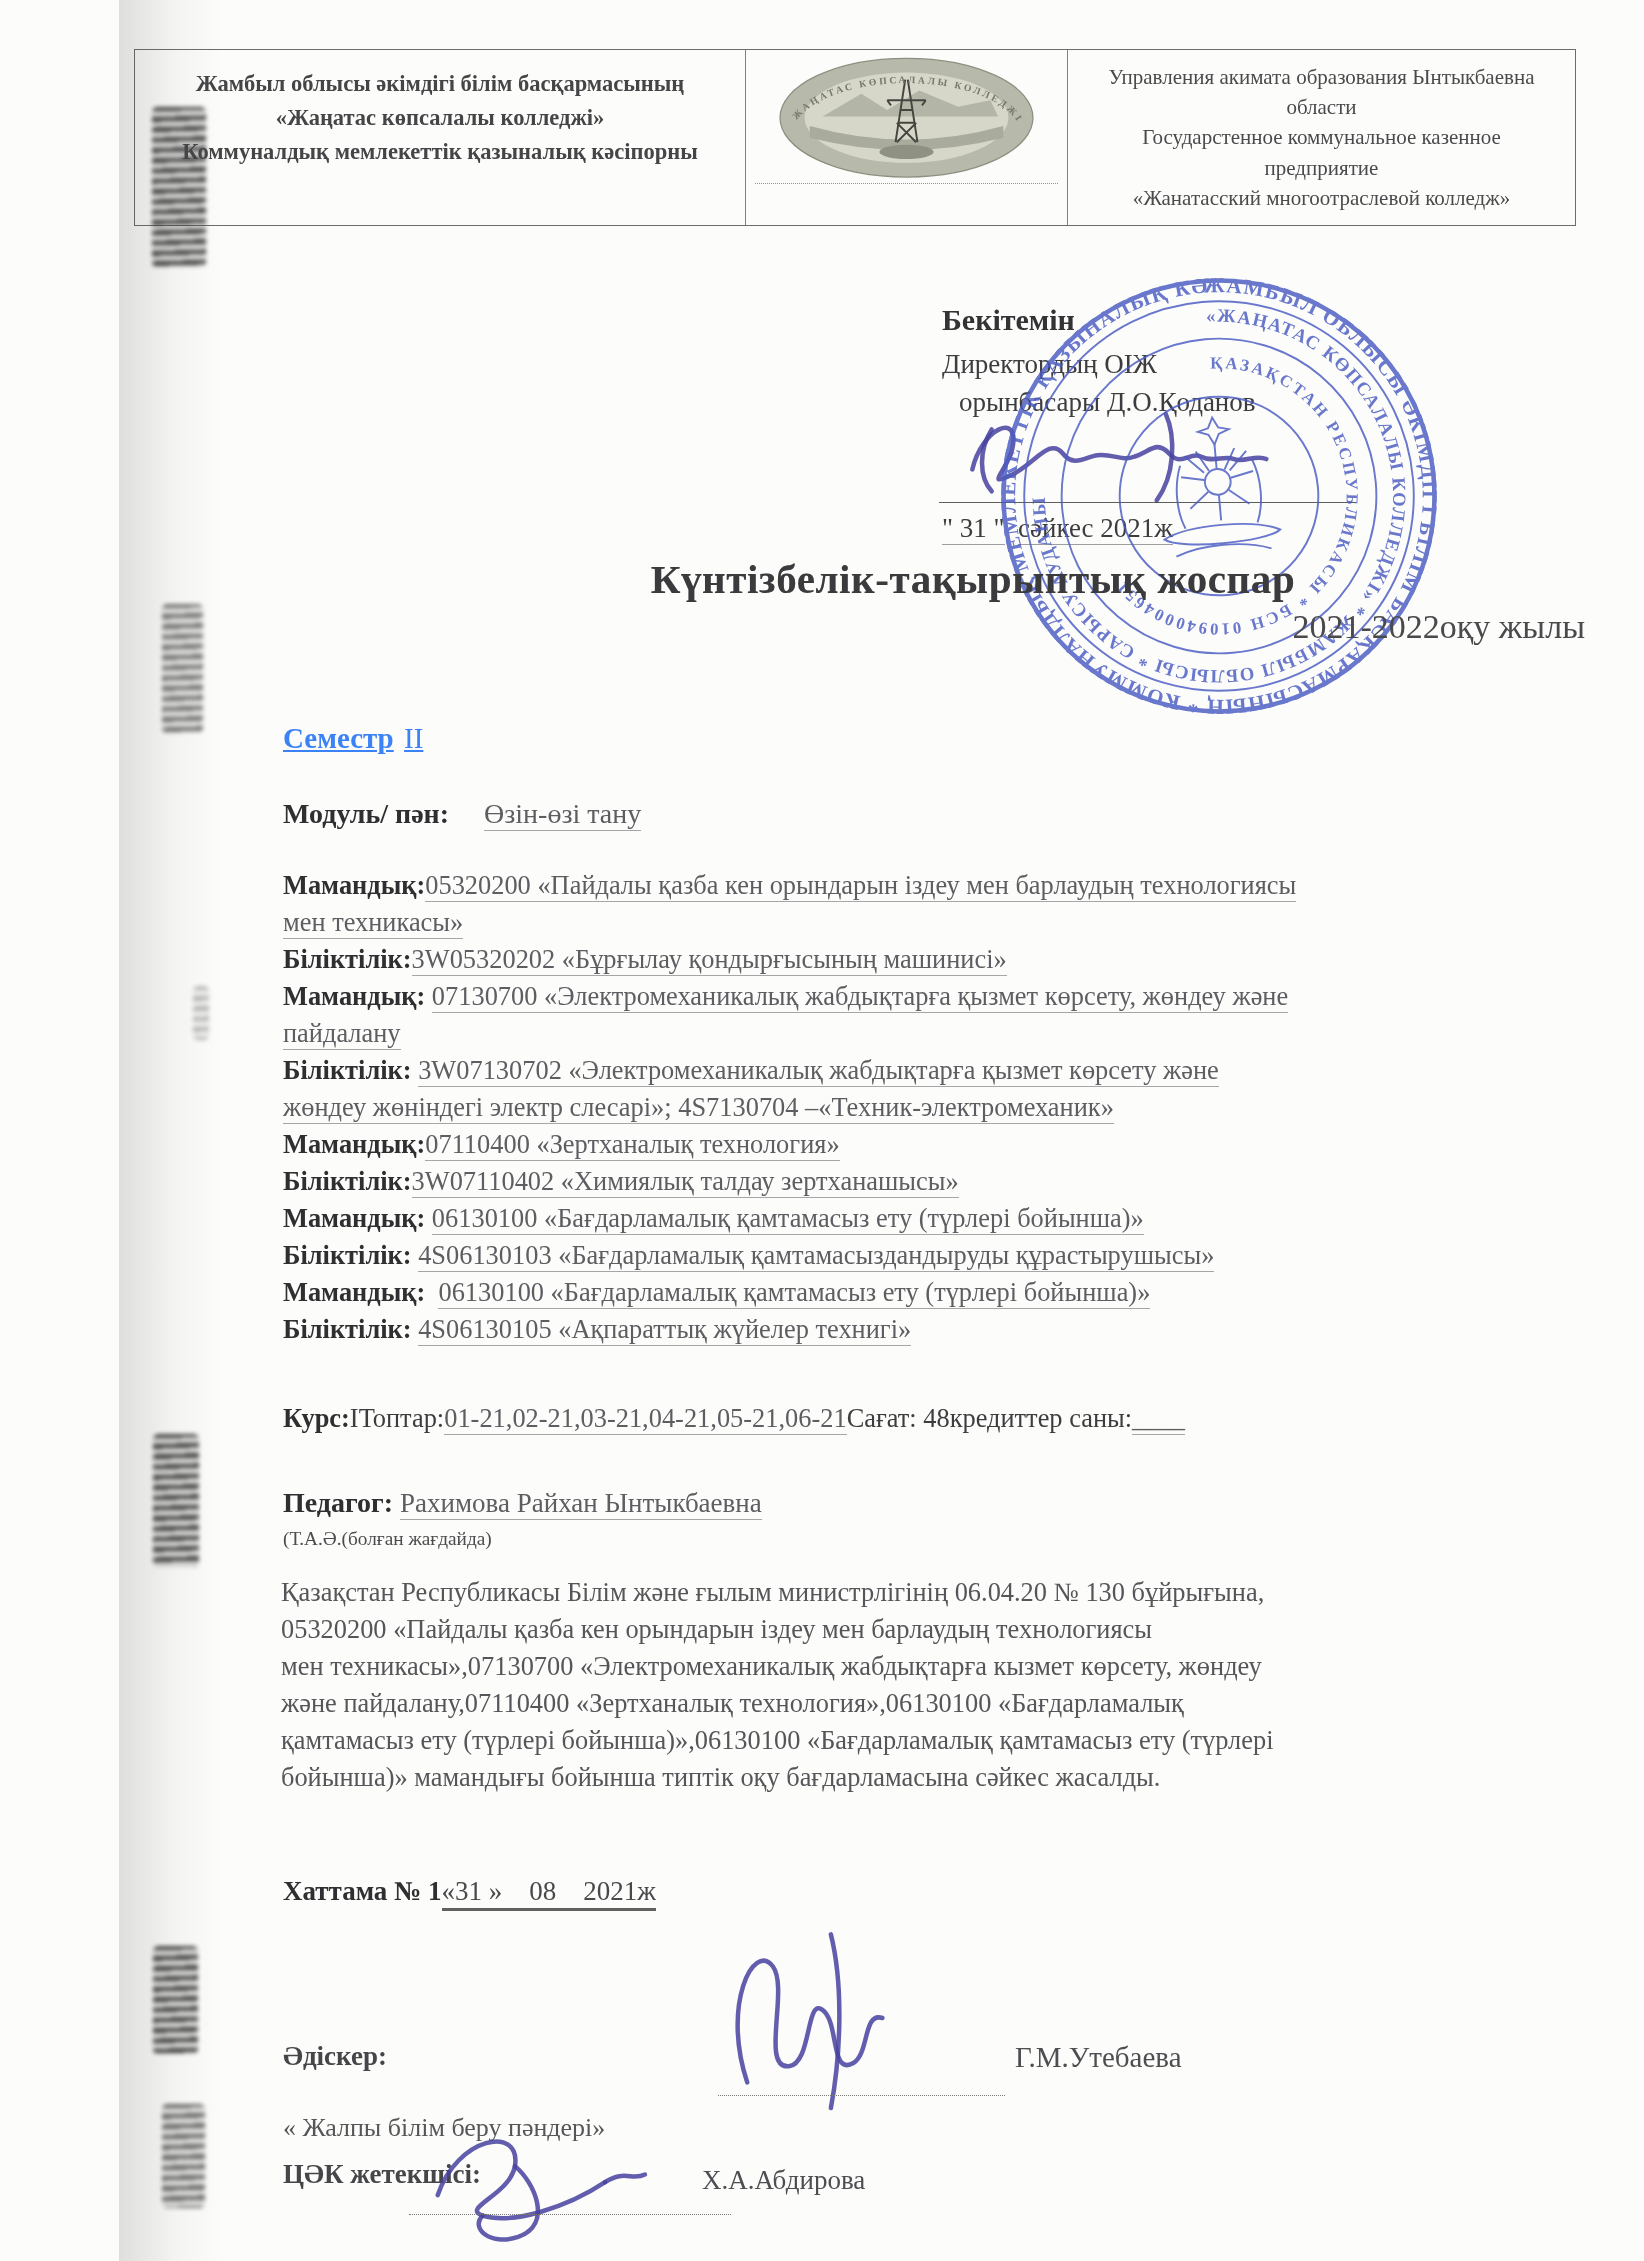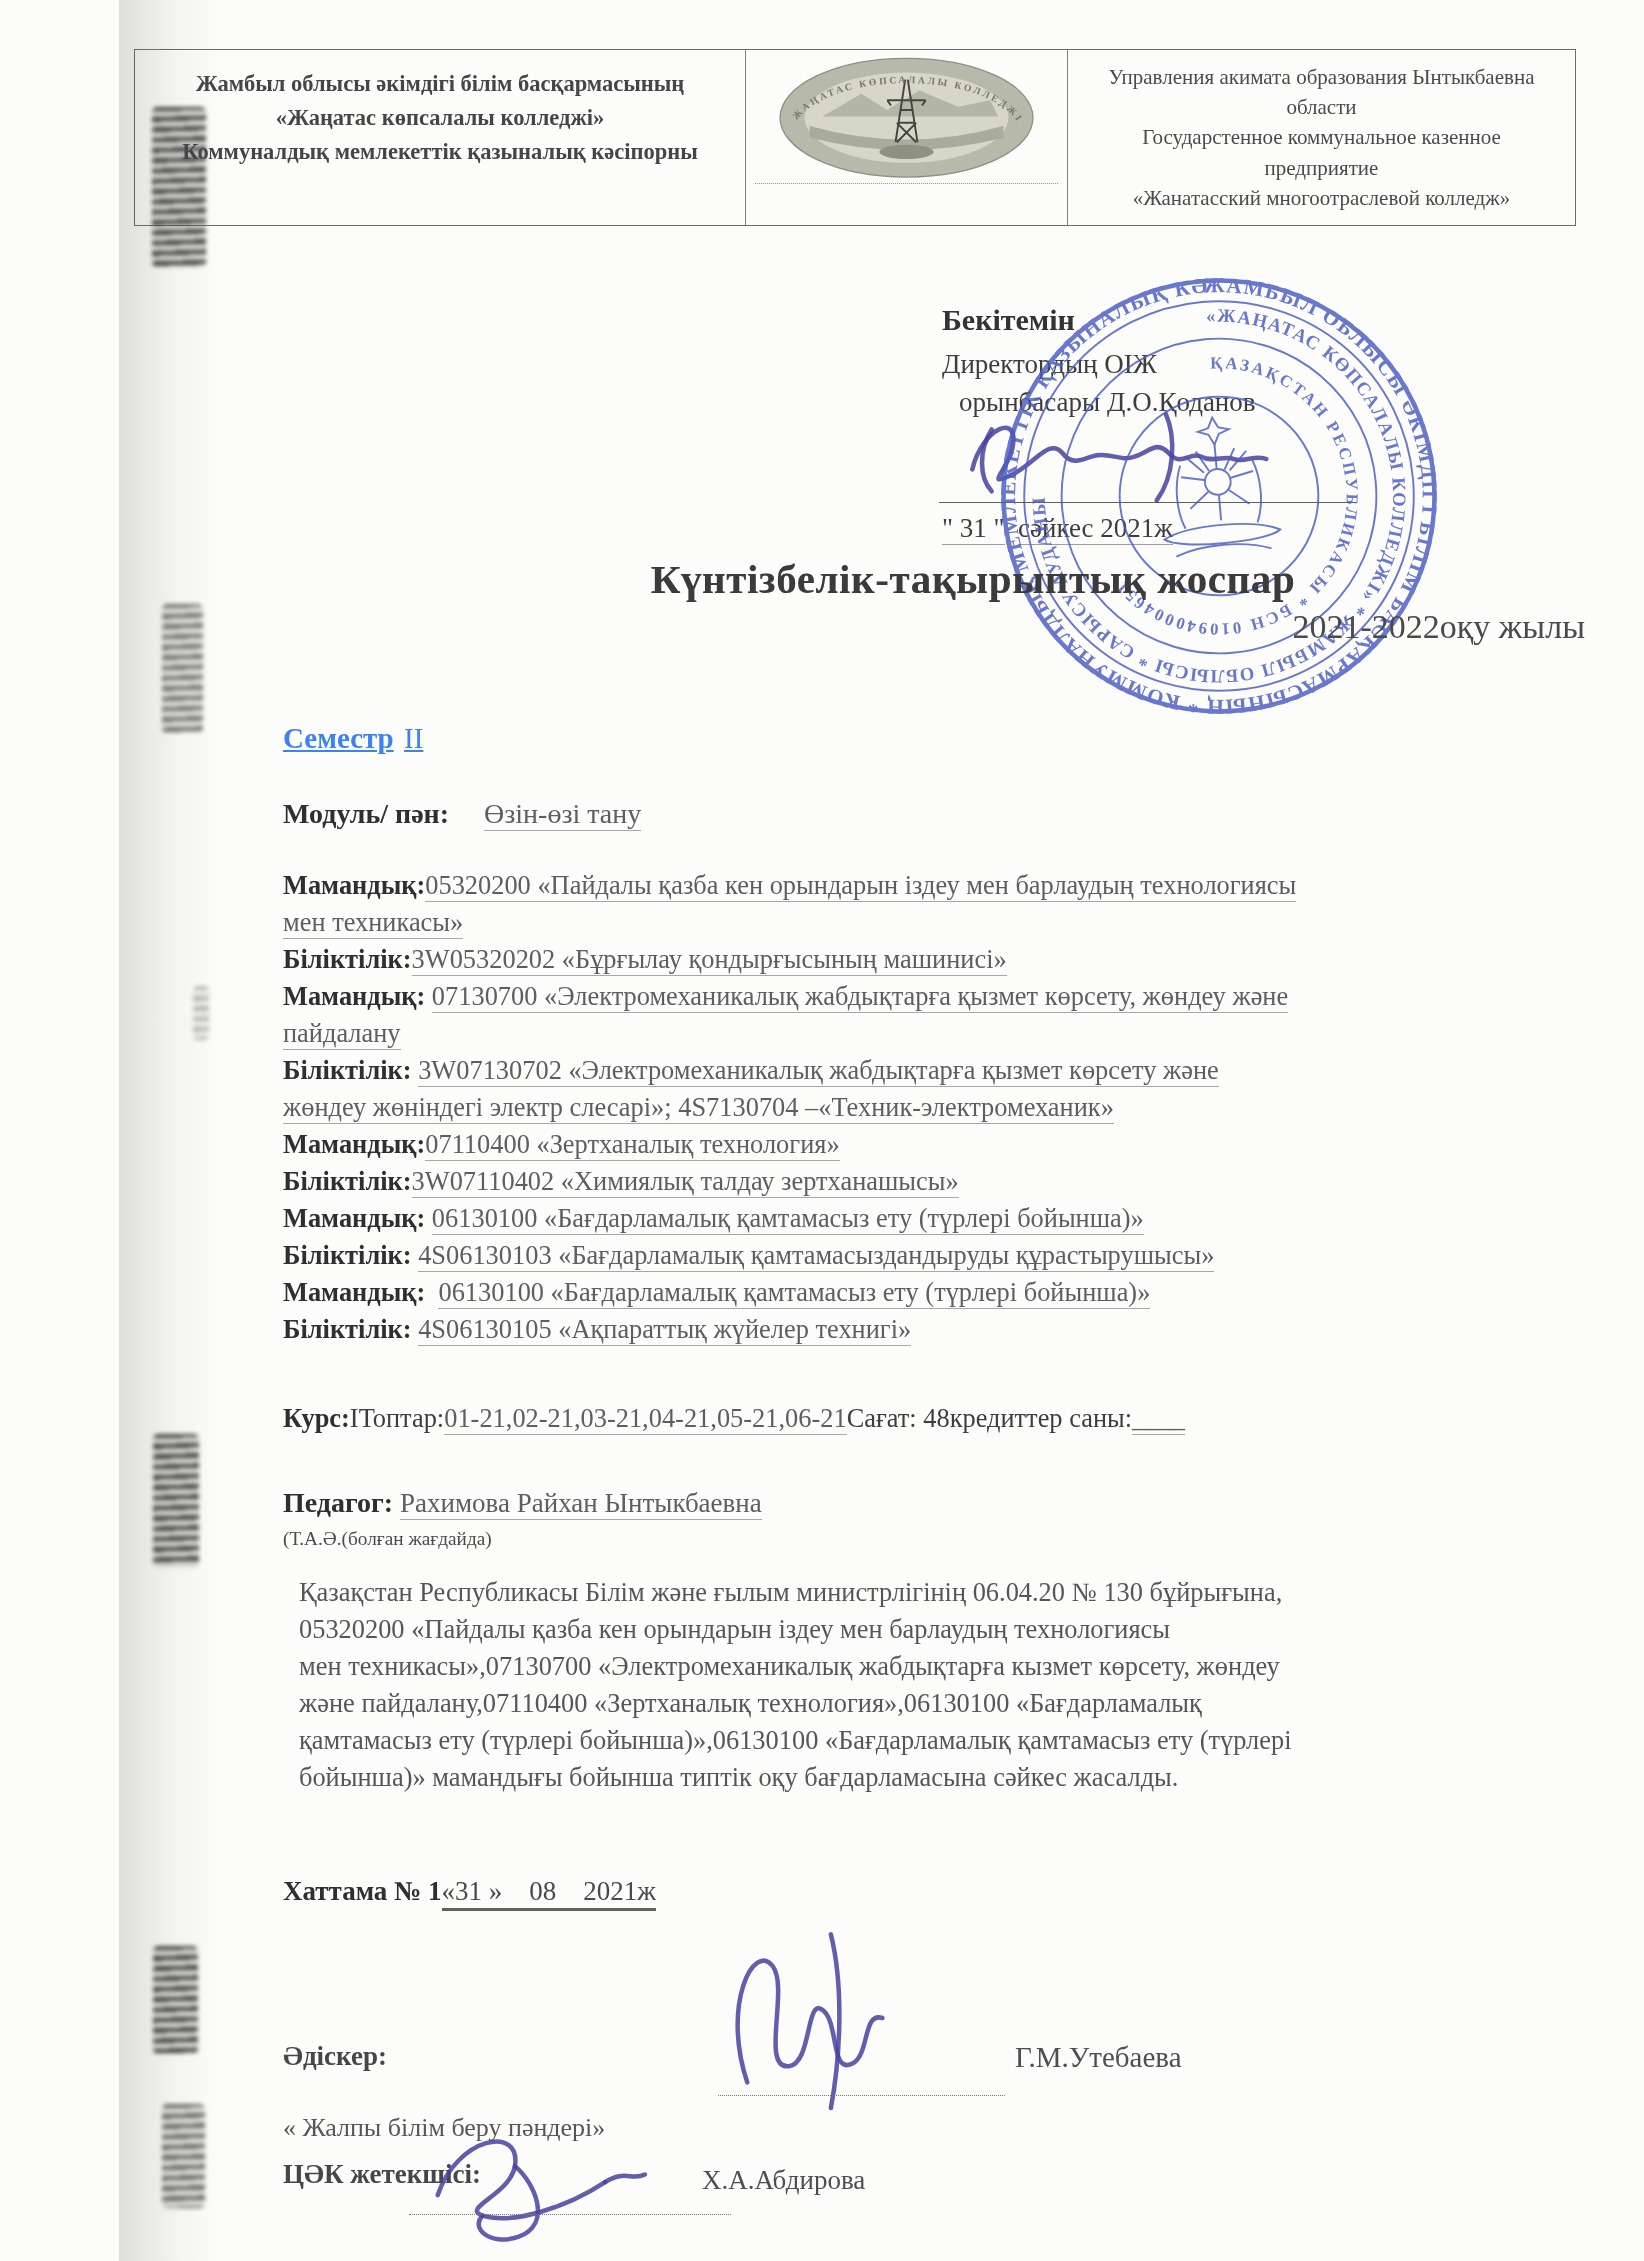--- a/index.html
+++ b/index.html
@@ -45,21 +45,21 @@
   .mod{left:283px;top:798px;font-size:28px;}
   .blabel{font-weight:bold;color:#2f2f32;white-space:pre;}
   .mod .uv{margin-left:35px;}
   .uv{color:#5d5d62;border-bottom:1.3px solid rgba(95,95,100,.55);padding-bottom:1.3px;white-space:pre;}
   .specs{left:283px;top:870px;width:1288px;}
   .sline{height:37px;font-size:26.4px;white-space:pre;}
   .course{left:283px;top:1403px;font-size:26.4px;white-space:pre;}
   .teacher{left:283px;top:1487px;font-size:28px;}
   .teacher .uv{margin-left:7px;font-size:27px;}
   .tnote{left:283px;top:1528px;font-size:19.3px;color:#4c4c4e;}
-  .basis{left:299px;top:1574px;width:1282px;font-size:26.4px;line-height:37px;
+  .basis{left:281px;top:1574px;width:1282px;font-size:26.4px;line-height:37px;
          color:#56565a;white-space:pre-line;}
   .comm{left:283px;top:1836px;font-size:27px;font-weight:bold;color:#3a3a3d;}
   .proto{left:283px;top:1876px;font-size:27px;white-space:pre;}
   .proto .pv{border-bottom:3.9px solid rgba(45,45,45,.75);padding-bottom:1.9px;white-space:pre;color:#49494d;}
   .sig-label{font-size:27px;font-weight:bold;color:#46464a;}
   .m-label{left:283px;top:2041px;}
   .m-dots{left:718px;top:2095px;width:287px;border-top:1.9px dotted #7b7b7b;height:0;}
   .m-name{left:1015px;top:2041px;font-size:29px;color:#4e4e52;}
   .dept{left:283px;top:2113px;font-size:26px;color:#565658;}
   .c-label{left:283px;top:2159px;}

